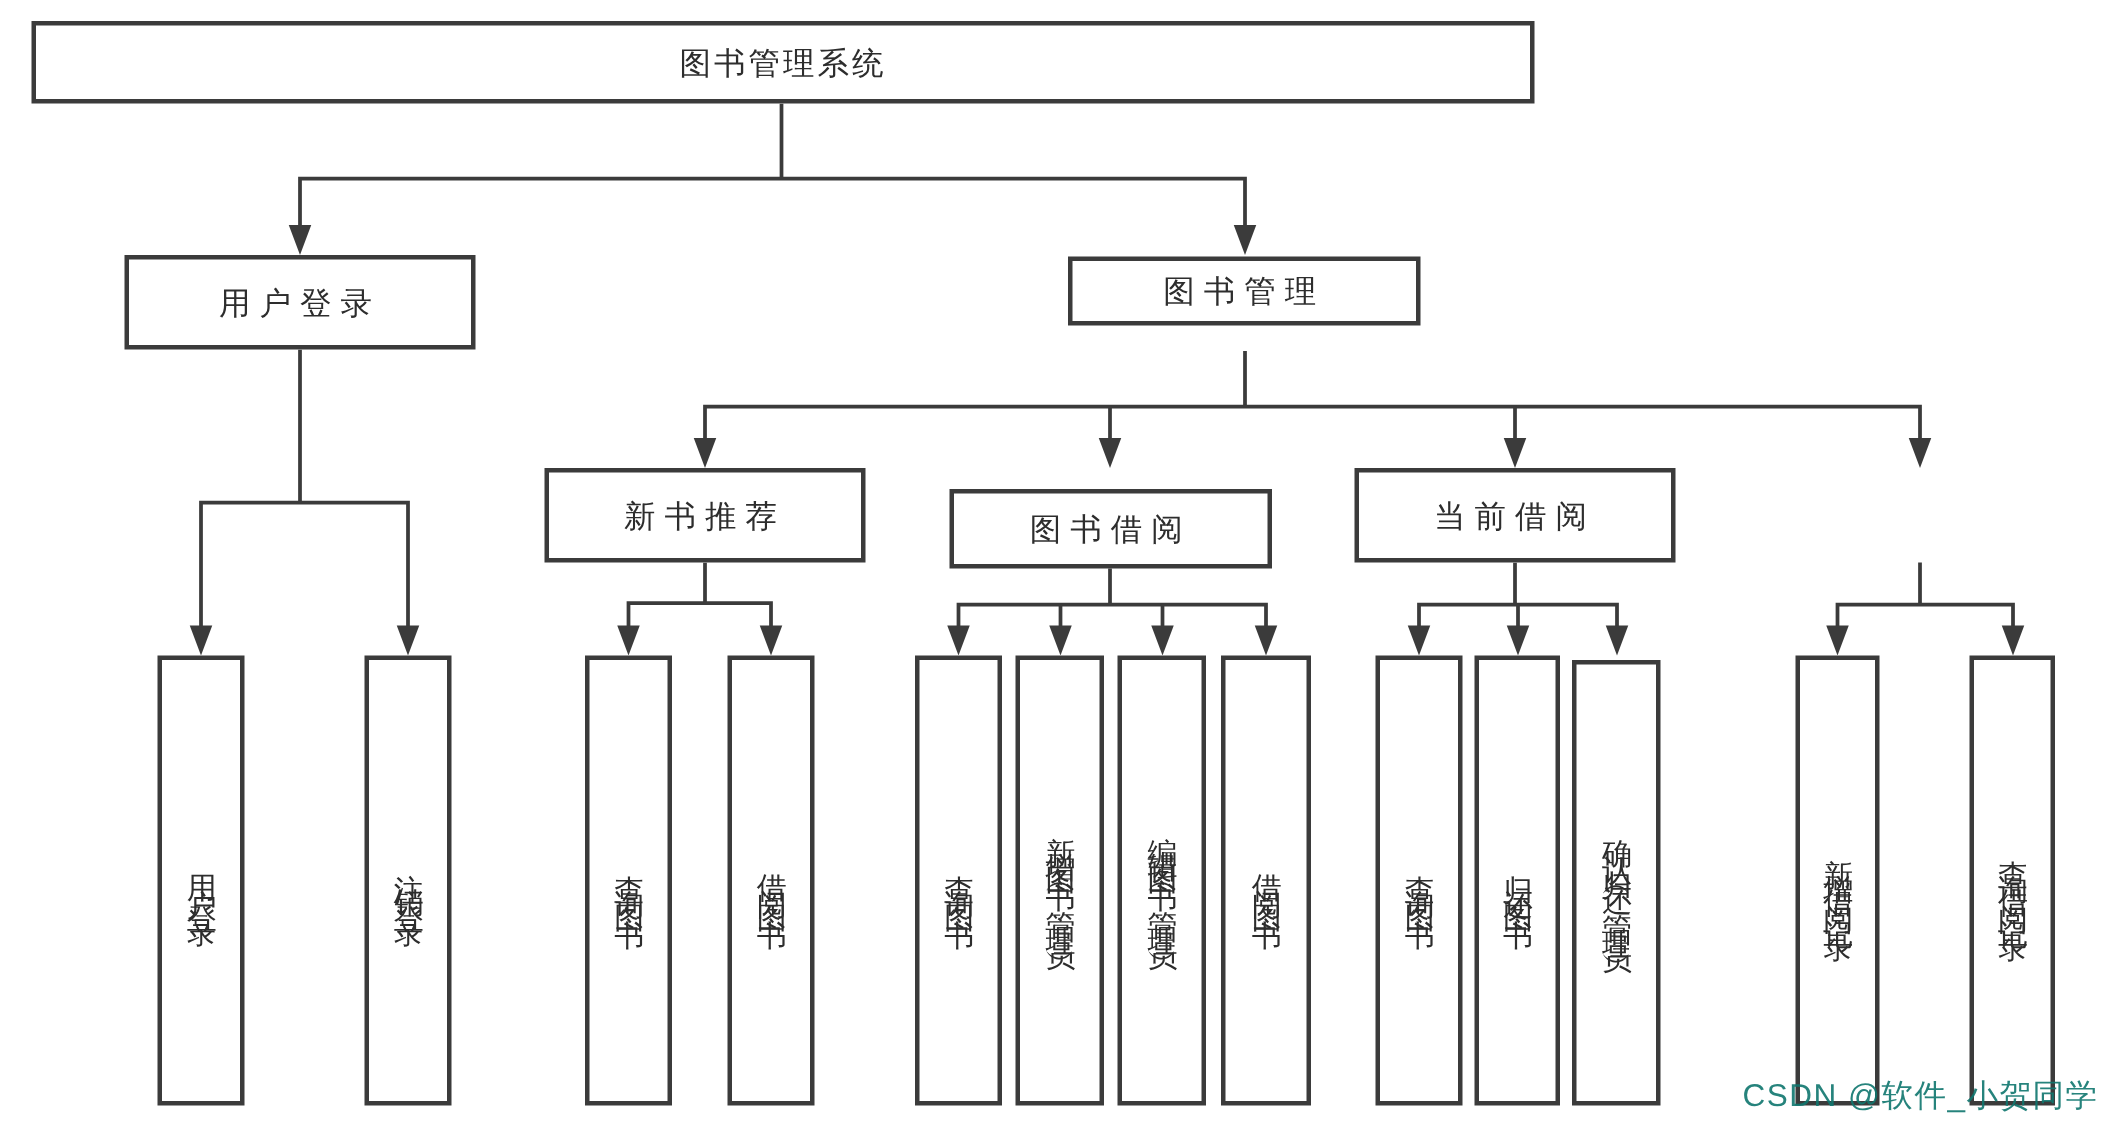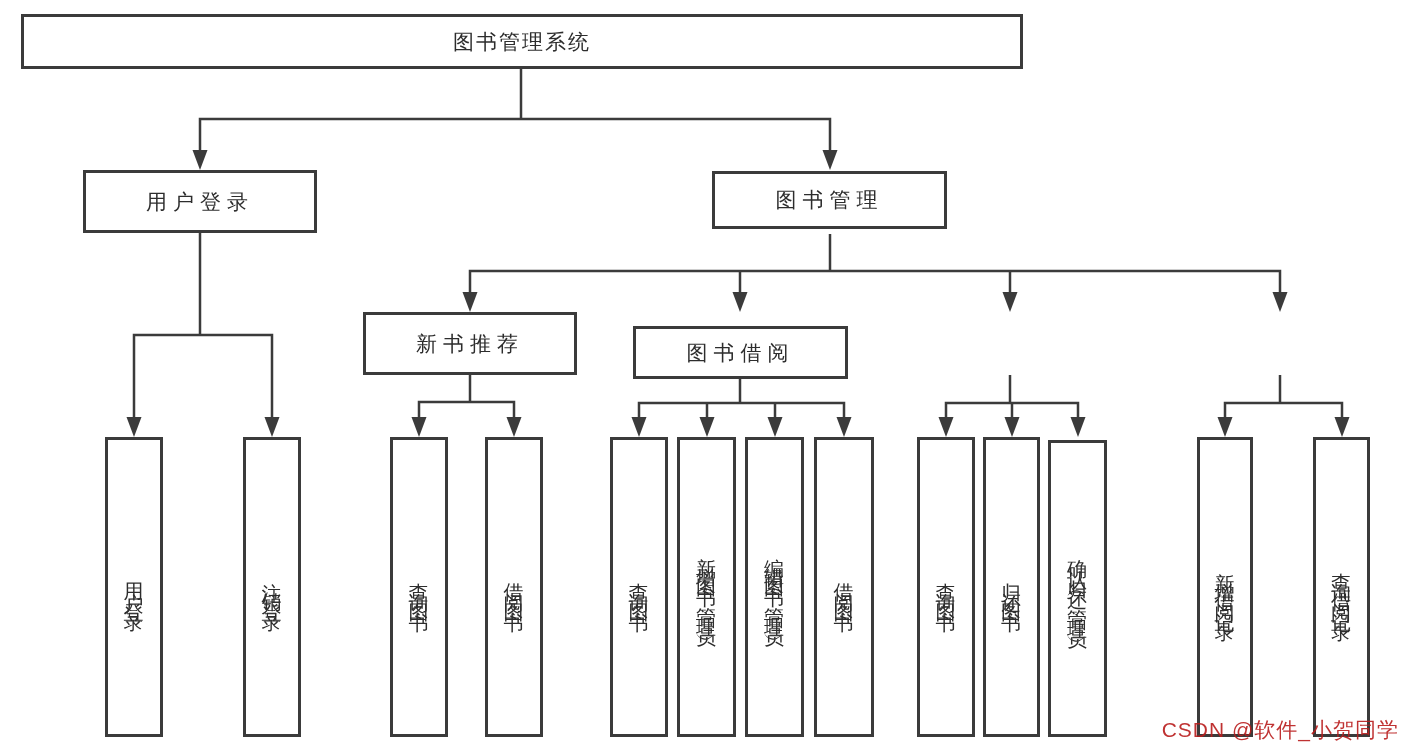--- a/index.html
+++ b/index.html
@@ -7,21 +7,21 @@
        font-family:"Liberation Sans","DejaVu Sans",sans-serif;}
   #canvas{position:absolute;left:0;top:0;width:1405px;height:747px;background:#ffffff;}
   #wires{position:absolute;left:0;top:0;z-index:0;}
   .box{position:absolute;background:#ffffff;border:3px solid #3b3b3b;box-sizing:border-box;
        display:flex;align-items:center;justify-content:center;color:#2d2d2d;z-index:1;}
   .h{font-size:21px;letter-spacing:6px;white-space:nowrap;}
   .h-root{font-size:21px;letter-spacing:2px;}
   .v .vtext{writing-mode:vertical-rl;text-orientation:mixed;font-size:20px;
             letter-spacing:10px;line-height:1.1;color:#2d2d2d;}
   .watermark{position:absolute;right:6px;bottom:3px;z-index:2;font-size:21px;
-             color:#b91c1c;letter-spacing:1px;opacity:.9;white-space:nowrap;}
+             color:#0f766e;letter-spacing:1px;opacity:.9;white-space:nowrap;}
 </style>
 </head>
 <body>
 
 <div id="canvas">
 
   <svg id="wires" width="1405" height="747" viewBox="0 0 1405 747">
     <g stroke="#3b3b3b" stroke-width="2.5" fill="none">
 
       <path d="M521 69 V120"></path>
@@ -69,24 +69,25 @@
       <path d="M1004.5 417 L1019.5 417 L1012 437 Z"></path>
       <path d="M1070.5 417 L1085.5 417 L1078 437 Z"></path>
       <path d="M1217.5 417 L1232.5 417 L1225 437 Z"></path>
       <path d="M1334.5 417 L1349.5 417 L1342 437 Z"></path>
     </g>
   </svg>
 
   <div class="box h h-root" style="left:21px;top:14px;width:1002px;height:55px;">图书管理系统</div>
 
   <div class="box h" style="left:83px;top:170px;width:234px;height:63px;">用户登录</div>
-  <div class="box h" style="left:712px;top:171px;width:235px;height:58px;">图书管理</div>
+  <div class="box h" style="left:712px;top:171px;width:235px;height:46px;">图书管理</div>
 
   <div class="box h" style="left:363px;top:312px;width:214px;height:63px;text-align:right;">新书推荐</div>
   <div class="box h" style="left:633px;top:326px;width:215px;height:53px;">图书借阅</div>
+  <div class="box h" style="left:903px;top:312px;width:214px;height:63px;">当前借阅</div>
 
   <div class="box v" style="left:105px;top:437px;width:58px;height:300px;">
     <span class="vtext">用户登录</span>
   </div>
   <div class="box v" style="left:243px;top:437px;width:58px;height:300px;">
     <span class="vtext">注销登录</span>
   </div>
 
   <div class="box v" style="left:390px;top:437px;width:58px;height:300px;">
     <span class="vtext">查询图书</span>

